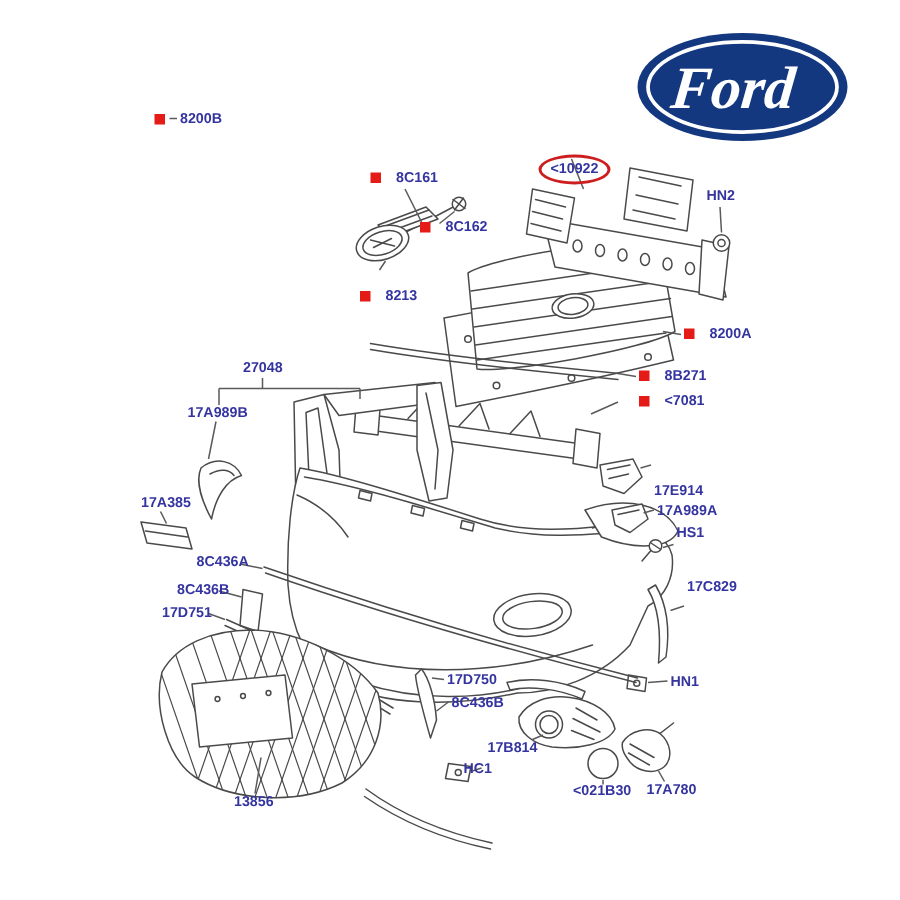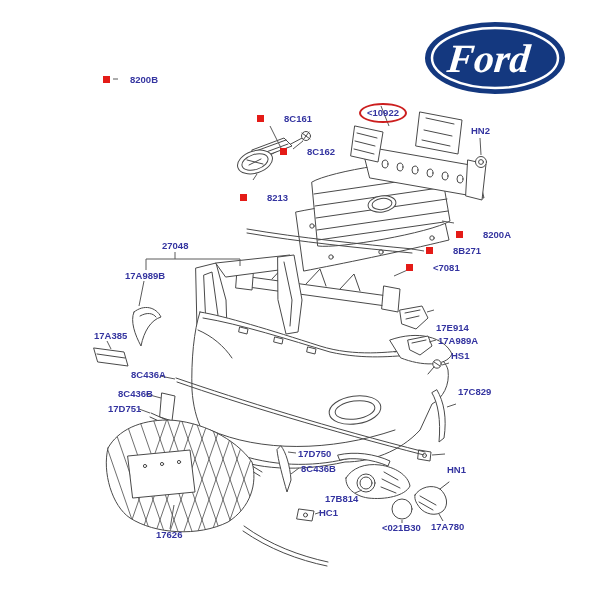--- a/index.html
+++ b/index.html
@@ -3,21 +3,21 @@
 <meta charset="utf-8">
 <title>Diagram</title>
 <style>
   html,body{margin:0;padding:0;}
   body{width:600px;height:600px;background:#ffffff;position:relative;overflow:hidden;
        font-family:"Liberation Sans",sans-serif;}
   #stage{position:absolute;inset:0;width:600px;height:600px;}
   .watermark{position:absolute;left:193px;top:346px;font:bold 26px "Liberation Sans",sans-serif;
        color:#dcdcdc;letter-spacing:6px;z-index:1;user-select:none;}
   svg.art{position:absolute;left:0;top:0;z-index:2;}
-  .lbl{position:absolute;z-index:3;display:flex;align-items:center;gap:20px;
+  .lbl{position:absolute;z-index:3;display:flex;align-items:center;gap:10px;
        font:bold 9.5px "Liberation Sans",sans-serif;color:#3434a0;white-space:nowrap;cursor:pointer;text-align:center;}
   .mk{width:7px;height:7px;background:#e41b17;display:inline-block;flex:none;}
   .circled{border:2px solid #cc1e1e;border-radius:50%;padding:2px 6px 3px 6px;margin-top:20px;}
 </style>
 </head>
 <body>
 
 <div id="stage">
 
   <div class="watermark">INFOMEDIA</div>
@@ -249,47 +249,47 @@
       <ellipse cx="495" cy="58" rx="70" ry="36" fill="#14387f"></ellipse>
       <ellipse cx="495" cy="58" rx="63" ry="30" fill="none" stroke="#ffffff" stroke-width="2.5"></ellipse>
       <text x="495" y="72" text-anchor="middle" font-family="Liberation Serif, serif" font-style="italic" font-weight="bold" font-size="40" fill="#ffffff" transform="skewX(-6)">Ford</text>
     </g>
   </svg>
 
   <div class="lbl" style="left:103px;top:74px">
       <span class="mk"></span>
       <span>8200B</span>
     </div>
-  <div class="lbl" style="left:257px;top:113px">
+  <div class="lbl" style="left:247px;top:113px">
       <span class="mk"></span>
       <span>8C161</span>
     </div>
   <div class="lbl circled" style="left:359px;top:83px">
       <span>&lt;10922</span>
     </div>
   <div class="lbl" style="left:280px;top:146px">
       <span class="mk"></span>
       <span>8C162</span>
     </div>
   <div class="lbl" style="left:240px;top:192px">
       <span class="mk"></span>
       <span>8213</span>
     </div>
   <div class="lbl" style="left:471px;top:125px">
       <span>HN2</span>
     </div>
-  <div class="lbl" style="left:456px;top:229px">
+  <div class="lbl" style="left:456px;top:217px">
       <span class="mk"></span>
       <span>8200A</span>
     </div>
   <div class="lbl" style="left:426px;top:245px">
       <span class="mk"></span>
       <span>8B271</span>
     </div>
-  <div class="lbl" style="left:406px;top:262px">
+  <div class="lbl" style="left:426px;top:262px">
       <span class="mk"></span>
       <span>&lt;7081</span>
     </div>
   <div class="lbl" style="left:162px;top:240px">
       <span>27048</span>
     </div>
   <div class="lbl" style="left:125px;top:270px">
       <span>17A989B</span>
     </div>
   <div class="lbl" style="left:94px;top:330px">
@@ -298,47 +298,47 @@
   <div class="lbl" style="left:131px;top:369px">
       <span>8C436A</span>
     </div>
   <div class="lbl" style="left:118px;top:388px">
       <span>8C436B</span>
     </div>
   <div class="lbl" style="left:108px;top:403px">
       <span>17D751</span>
     </div>
   <div class="lbl" style="left:156px;top:529px">
-      <span>17626</span>
+      <span>13856</span>
     </div>
   <div class="lbl" style="left:436px;top:322px">
       <span>17E914</span>
     </div>
   <div class="lbl" style="left:438px;top:335px">
       <span>17A989A</span>
     </div>
   <div class="lbl" style="left:451px;top:350px">
       <span>HS1</span>
     </div>
   <div class="lbl" style="left:458px;top:386px">
       <span>17C829</span>
     </div>
-  <div class="lbl" style="left:447px;top:464px">
+  <div class="lbl" style="left:447px;top:449px">
       <span>HN1</span>
     </div>
   <div class="lbl" style="left:298px;top:448px">
       <span>17D750</span>
     </div>
   <div class="lbl" style="left:301px;top:463px">
       <span>8C436B</span>
     </div>
   <div class="lbl" style="left:325px;top:493px">
       <span>17B814</span>
     </div>
-  <div class="lbl" style="left:319px;top:507px">
+  <div class="lbl" style="left:309px;top:507px">
       <span>HC1</span>
     </div>
   <div class="lbl" style="left:382px;top:522px">
       <span>&lt;021B30</span>
     </div>
   <div class="lbl" style="left:431px;top:521px">
       <span>17A780</span>
     </div>
 
 </div>

